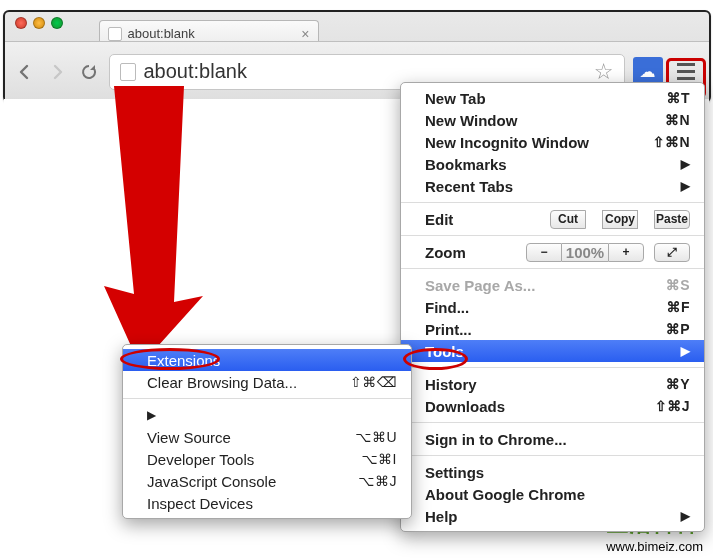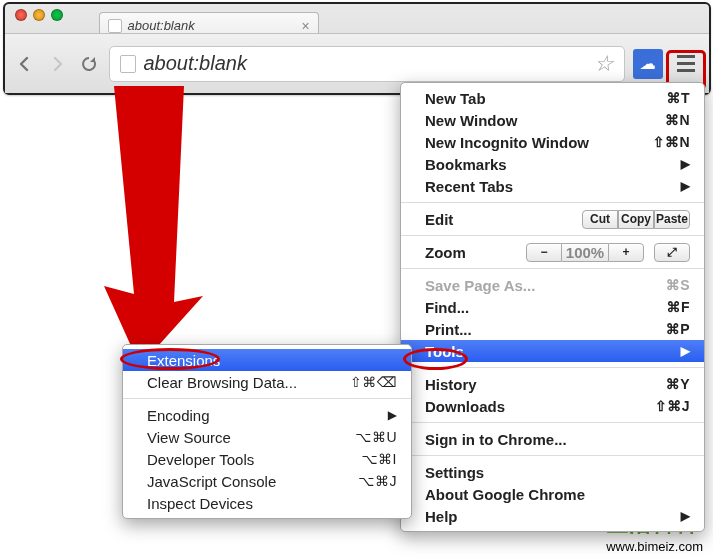--- a/index.html
+++ b/index.html
@@ -11,24 +11,23 @@
   background: #fff;
   position: relative;
   overflow: hidden;
 }
 .browser {
   border: 2px solid #222;
   border-radius: 6px;
   background: linear-gradient(#e9e9e9,#d9d9d9);
   height: 93px;
   width: 708px;
-  margin: 2px auto 0;
+  margin: 10px auto 0;
   position: relative;
   box-shadow: 0 1px 2px rgba(0,0,0,0.2);
-  font-style: italic;
 }
 .titlebar { height: 22px; display:flex; align-items:center; padding-left:10px; gap:6px; }
 .tl-btn { width:12px; height:12px; border-radius:50%; display:inline-block; border:1px solid rgba(0,0,0,0.25); }
 .tl-close{background:radial-gradient(#fe6b5a,#cc3a2a);}
 .tl-min{background:radial-gradient(#ffbd44,#d18a0c);}
 .tl-max{background:radial-gradient(#00ca4e,#17942e);}
 .tabstrip { position:absolute; top:4px; left:80px; right:10px; height:28px; }
 .tab {
   position:absolute; left:14px; top:4px; height:26px; width:220px;
   background:linear-gradient(#fafafa,#ececec);
@@ -75,21 +74,21 @@
 }
 .mi{display:flex;align-items:center;height:22px;padding:0 14px 0 24px;font-size:15px;color:#222;}
 .mi.disabled{color:#a8a8a8;}
 .mi.sel{background:linear-gradient(#4e7ef7,#2a5ef0);color:#fff;}
 .mi .lab{flex:1;white-space:nowrap;}
 .mi .short{color:#222;font-size:14px;letter-spacing:0.5px;}
 .mi.disabled .short{color:#a8a8a8;}
 .mi .subarrow{color:#222;font-size:12px;}
 .mi.sel .subarrow{color:#fff;}
 .sep{height:1px;background:#dcdcdc;margin:5px 0;}
-.btngrp{display:flex;gap:0;margin-left:auto;}
+.btngrp{display:flex;gap:16px;margin-left:auto;}
 .mini{border:1px solid #a9a9a9;background:linear-gradient(#fdfdfd,#e7e7e7);height:19px;min-width:36px;font-size:12px;display:flex;align-items:center;justify-content:center;}
 .mini:first-child{border-radius:4px 0 0 4px;}
 .mini:last-child{border-radius:0 4px 4px 0;}
 .mini.single{border-radius:4px;}
 .zoomgrp{display:flex;gap:0;margin-left:8px;}
 .zoomval{border:1px solid #a9a9a9;border-left:none;border-right:none;height:19px;min-width:46px;font-size:15px;color:#888;display:flex;align-items:center;justify-content:center;background:linear-gradient(#fdfdfd,#e7e7e7);}
 .full{margin-left:10px;}
 .circ{position:absolute;border:3px solid #cc0000;border-radius:50%;pointer-events:none;z-index:5;}
 .circ1{top:348px;left:120px;width:100px;height:22px;}
 .circ2{top:348px;left:403px;width:65px;height:22px;}
@@ -236,21 +235,20 @@
 <div class="submenu">
   <div class="mi sel">
       <span class="lab">Extensions</span>
     </div>
   <div class="mi">
       <span class="lab">Clear Browsing Data...</span>
       <span class="short">⇧⌘⌫</span>
     </div>
   <div class="sep"></div>
   <div class="mi">
-      <span class="lab">Encoding</span>
       <span class="subarrow">▶</span>
     </div>
   <div class="mi">
       <span class="lab">View Source</span>
       <span class="short">⌥⌘U</span>
     </div>
   <div class="mi">
       <span class="lab">Developer Tools</span>
       <span class="short">⌥⌘I</span>
     </div>

